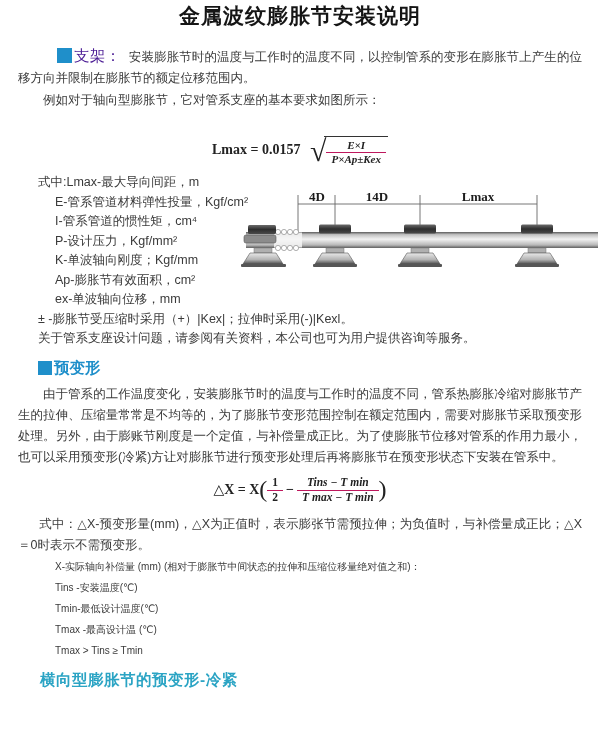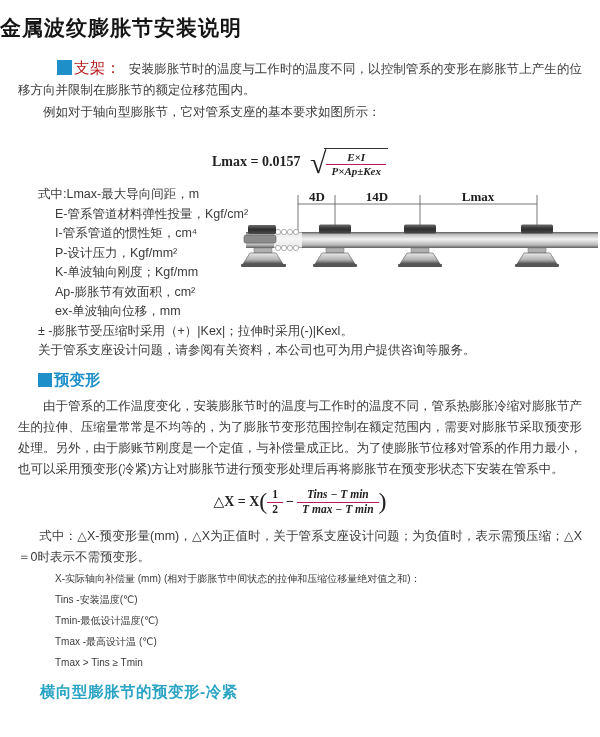--- a/index.html
+++ b/index.html
@@ -1,24 +1,24 @@
 <!DOCTYPE html>
 <html><head>
 <meta charset="utf-8">
 <style>
   html,body{margin:0;padding:0;background:#ffffff;}
   .page{position:relative;width:600px;height:737px;background:#fff;overflow:hidden;
         font-family:"Liberation Sans","DejaVu Sans",sans-serif;color:#3a3a3a;}
-  .title{margin:0;padding-top:14px;font-size:21px;font-weight:bold;color:#151515;letter-spacing:1px;}
+  .title{margin:0;padding-top:2px;text-align:center;font-size:21px;font-weight:bold;color:#151515;letter-spacing:1px;}
   p{margin:0;}
   .body-txt{font-size:12.5px;line-height:21px;text-align:justify;}
   .intro{margin:15px 18px 0 18px;text-indent:39px;}
   .sq{display:inline-block;width:15px;height:15px;background:#1f8fca;vertical-align:-2px;margin-right:2px;}
   .sq.small{width:14px;height:14px;}
-  .blue-head{color:#b91c1c;font-size:15.5px;margin-right:8px;}
+  .blue-head{color:#4c1d95;font-size:15.5px;margin-right:8px;}
   .example{margin:1px 18px 0 18px;text-indent:2em;}
   
   .formula{text-align:center;font-family:"Liberation Serif","DejaVu Serif",serif;color:#222;}
   .flmax{margin-top:25px;font-size:14px;font-weight:bold;}
   .frac{display:inline-block;vertical-align:middle;text-align:center;font-size:11px;line-height:1.2;}
   .frac .fn{display:block;border-bottom:1px solid #be185d;padding:0 5px;}
   .frac .fd{display:block;padding:0 5px;}
   .radical{font-size:30px;font-weight:normal;vertical-align:middle;margin:0 -2px 0 6px;line-height:1;}
   .radicand{display:inline-block;border-top:1.5px solid #333;vertical-align:middle;padding:2px 2px 0 2px;}
   .fx{margin-top:8px;font-size:14px;font-weight:bold;}
@@ -151,21 +151,21 @@
 
   <h2 class="h2-blue"><span class="sq small"></span><span>预变形</span></h2>
 
   <p class="pre-par body-txt">由于管系的工作温度变化，安装膨胀节时的温度与工作时的温度不同，管系热膨胀冷缩对膨胀节产生的拉伸、压缩量常常是不均等的，为了膨胀节变形范围控制在额定范围内，需要对膨胀节采取预变形处理。另外，由于膨账节刚度是一个定值，与补偿量成正比。为了使膨胀节位移对管系的作用力最小，也可以采用预变形(冷紧)方让对膨胀节进行预变形处理后再将膨胀节在预变形状态下安装在管系中。</p>
 
 
   <div class="formula fx">
     <span>△X = X</span><span class="bigp">(</span><span class="frac"><span class="fn">1</span><span class="fd">2</span></span><span class="f-op">−</span><span class="frac ital"><span class="fn">Tins − T min</span><span class="fd">T max − T min</span></span><span class="bigp">)</span>
   </div>
 
-  <p class="explain body-txt">式中：△X-预变形量(mm)，△X为正值时，关于管系支座设计问题；为负值时，表示需预压缩；△X＝0时表示不需预变形。</p>
+  <p class="explain body-txt">式中：△X-预变形量(mm)，△X为正值时，表示膨张节需预拉伸；为负值时，与补偿量成正比；△X＝0时表示不需预变形。</p>
 
   <div>
     <div class="x-item">X-实际轴向补偿量 (mm) (相对于膨胀节中间状态的拉伸和压缩位移量绝对值之和)：</div>
     <div class="x-item">Tins -安装温度(℃)</div>
     <div class="x-item">Tmin-最低设计温度(℃)</div>
     <div class="x-item">Tmax -最高设计温 (℃)</div>
     <div class="x-item">Tmax &gt; Tins ≥ Tmin</div>
   </div>
 
 

